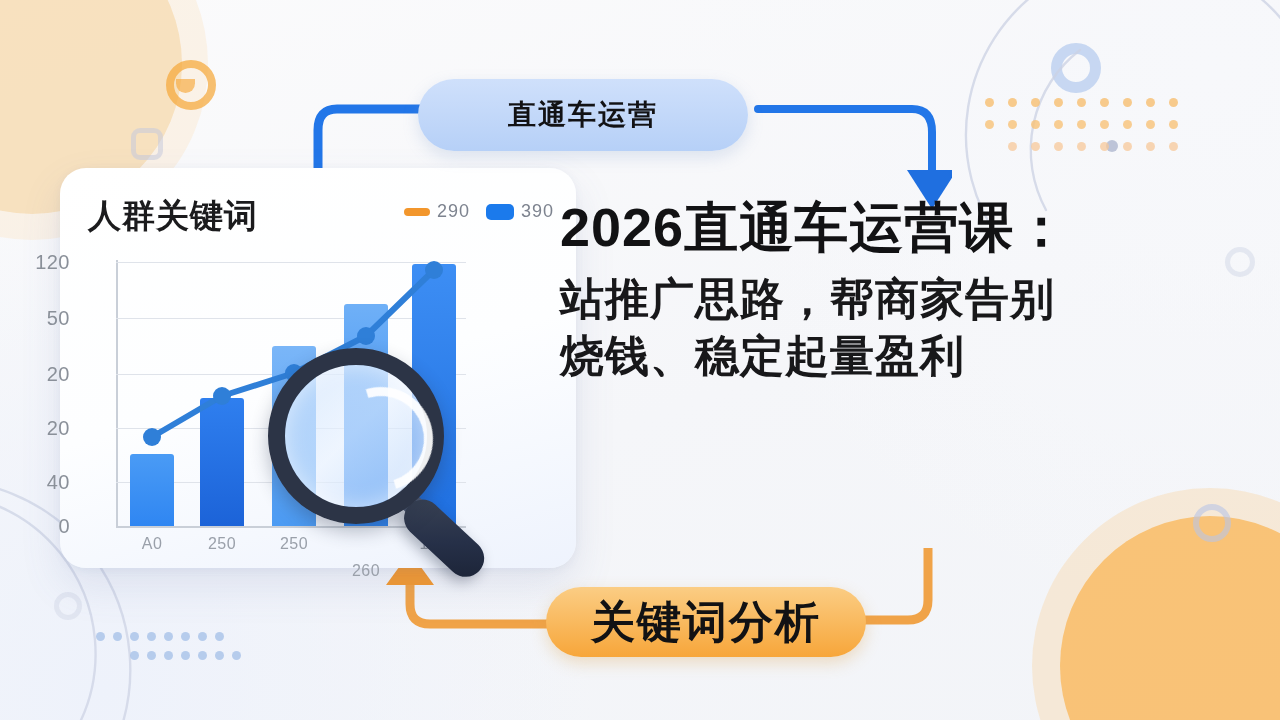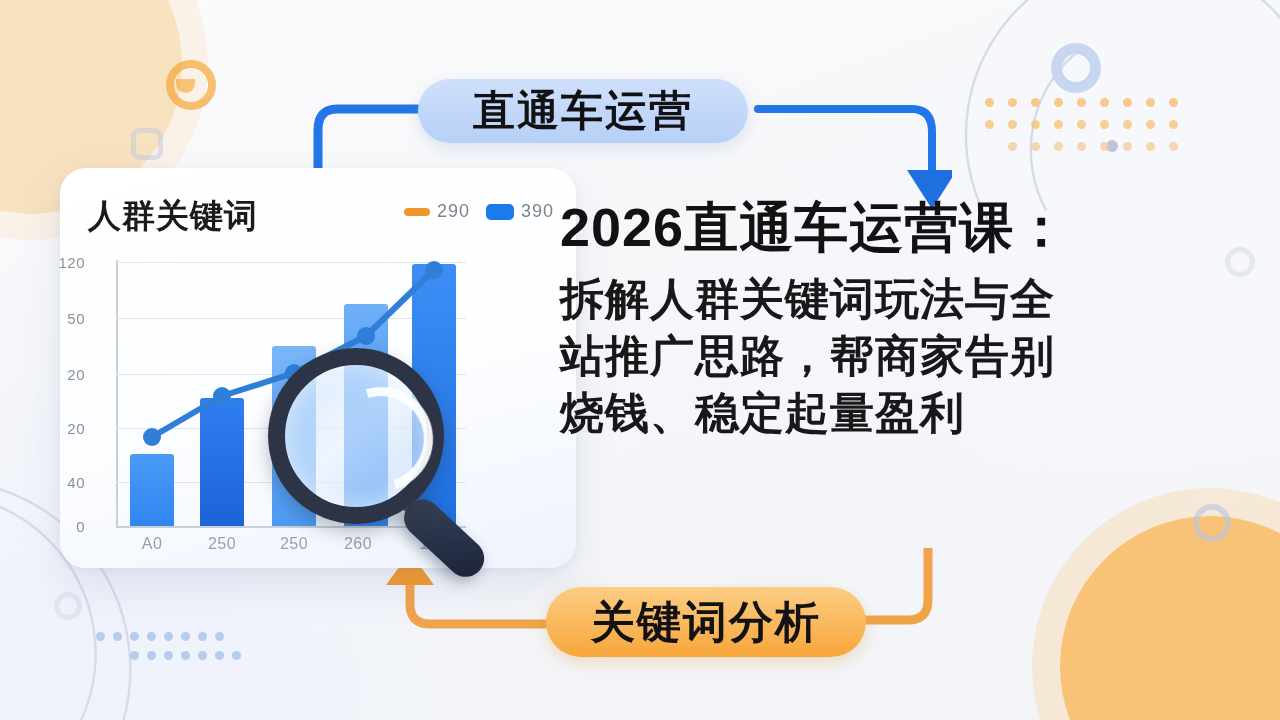--- a/index.html
+++ b/index.html
@@ -45,21 +45,21 @@
     box-shadow:0 18px 40px rgba(90,110,160,.13), 0 2px 8px rgba(90,110,160,.08);}
   .card-title{position:absolute;left:28px;top:26px;font-size:33px;font-weight:bold;color:#1b1b1d;letter-spacing:1px;
     font-family:"Liberation Sans","DejaVu Sans",sans-serif;}
   .legend{position:absolute;right:22px;top:33px;display:flex;align-items:center;gap:16px;}
   .legend .li{display:flex;align-items:center;gap:7px;}
   .legend .sw-line{width:26px;height:8px;border-radius:4px;background:#f2962c;}
   .legend .sw-bar{width:28px;height:16px;border-radius:5px;background:#1b7aec;}
   .legend .lt{font-size:18px;color:#7d838f;letter-spacing:1px;}
 
   .plot{position:absolute;left:26px;top:92px;width:378px;height:268px;}
-  .ylab{position:absolute;right:100%;margin-right:1px;font-size:15px;color:#8a9099;
+  .ylab{position:absolute;right:100%;margin-right:16px;font-size:20px;color:#8a9099;
         transform:translateY(-50%);white-space:nowrap;letter-spacing:.5px;}
   .gline{position:absolute;left:30px;right:-2px;height:1px;background:#dfe3ea;}
   .yaxis{position:absolute;left:30px;top:0;bottom:0;width:2px;background:#c9cfd8;}
   .xaxis{position:absolute;left:30px;right:-2px;bottom:0;height:2px;background:#c9cfd8;}
   .bars{position:absolute;left:30px;right:0;bottom:2px;top:0;}
   .bar{position:absolute;bottom:0;width:44px;border-radius:3px 3px 0 0;}
   .xlab{position:absolute;top:275px;font-size:16px;color:#9aa0aa;transform:translateX(-50%);letter-spacing:.5px;}
   .lineSvg{position:absolute;left:30px;top:0;}
 
   
@@ -74,21 +74,21 @@
   .mag .handle{position:absolute;left:141px;top:139px;width:96px;height:37px;border-radius:19px;
      background:linear-gradient(135deg,#3b4455 0%,#263048 55%,#1b2336 100%);
      transform:rotate(43deg);transform-origin:0 50%;
      box-shadow:0 6px 14px rgba(30,40,64,.35);}
   .mag .neck{position:absolute;left:131px;top:134px;width:34px;height:20px;border-radius:6px;
      background:#56617a;transform:rotate(43deg);transform-origin:0 50%;}
 
   
   .pill{position:absolute;display:flex;align-items:center;justify-content:center;
         font-weight:bold;color:#121214;border-radius:999px;letter-spacing:2px;}
-  .pill-blue{left:418px;top:79px;width:330px;height:64px;font-size:42px;
+  .pill-blue{left:418px;top:79px;width:330px;height:72px;font-size:28px;
      background:linear-gradient(180deg,#cfe0fb 0%,#b6d0f7 100%);
      box-shadow:0 6px 16px rgba(120,150,200,.22);}
   .pill-orange{left:546px;top:587px;width:320px;height:70px;font-size:44px;
      background:linear-gradient(180deg,#fbcd84 0%,#f7a63a 100%);
      box-shadow:0 6px 16px rgba(220,160,70,.3);}
 
   
   .conn{position:absolute;}
 
   
@@ -268,38 +268,37 @@
         <circle cx="36" cy="177" r="9" fill="#2f7fd8"></circle>
         <circle cx="106" cy="136" r="9" fill="#2f7fd8"></circle>
         <circle cx="178" cy="113" r="9" fill="#2f7fd8"></circle>
         <circle cx="250" cy="76" r="9" fill="#2f7fd8"></circle>
         <circle cx="318" cy="10" r="9" fill="#2f7fd8"></circle>
       </svg>
 
       <div class="xlab" style="left:66px;">A0</div>
       <div class="xlab" style="left:136px;">250</div>
       <div class="xlab" style="left:208px;">250</div>
-      <div class="xlab" style="left:272px;">260</div>
+      <div class="xlab" style="left:280px;margin-top:27px;">260</div>
       <div class="xlab" style="left:348px;">1BJ</div>
     </div>
   </div>
 
   <div class="mag">
     <div class="neck"></div>
     <div class="handle"></div>
     <div class="lens">
       <div class="glint"></div>
     </div>
   </div>
 
   <div class="pill pill-blue">直通车运营</div>
   <div class="pill pill-orange">关键词分析</div>
 
   <div class="rtext">
     <div class="headline">2026直通车运营课：</div>
     <div class="subline">
-      <div>拆解人群关键词玩法与全</div>
       <div>站推广思路，帮商家告别</div>
       <div>烧钱、稳定起量盈利</div>
     </div>
   </div>
 
 </div>
 
 </body></html>

